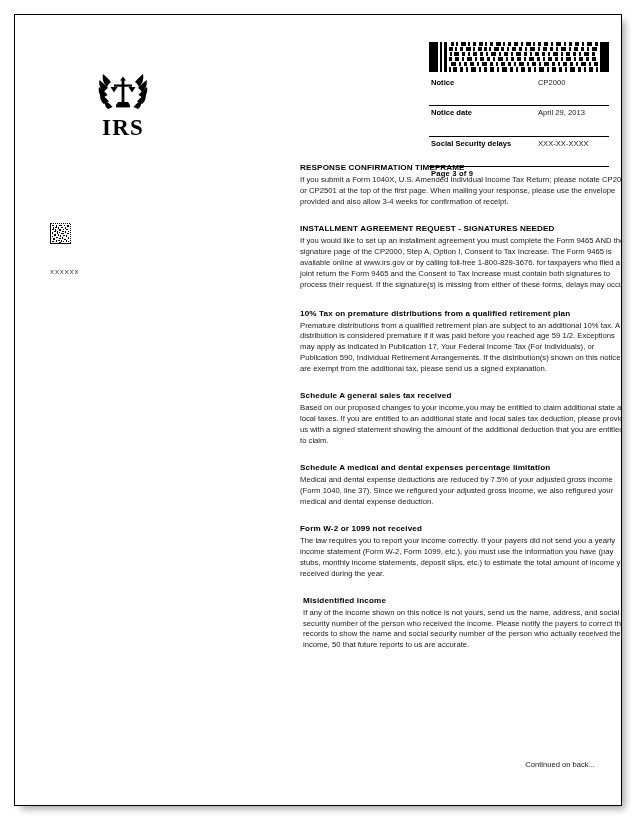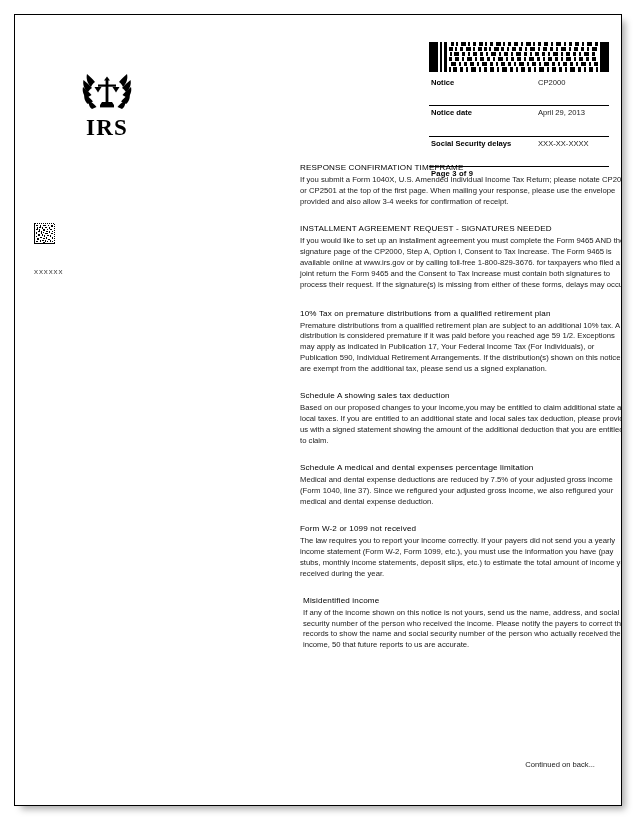--- a/index.html
+++ b/index.html
@@ -26,21 +26,21 @@
     background: #ffffff;
     border: 1.5px solid #000000;
     box-sizing: border-box;
     box-shadow: 5px 5px 7px -2px rgba(0,0,0,0.35);
     overflow: hidden;
   }
 
   
   #left-column {
     position: absolute;
-    left: 0;
+    left: 16px;
     top: 0;
     width: 258px;
     height: 100%;
   }
 
   #irs-logo {
     position: absolute;
     left: 54px;
     top: 56px;
     width: 76px;
@@ -131,21 +131,21 @@
   
   #body-sections {
     position: absolute;
     left: 27px;
     top: 148px;
     width: 330px;
   }
   .section { margin-bottom: 16px; }
   .section-heading {
     font-size: 8.1px;
-    font-weight: 400;
+    font-weight: 700;
     color: #000;
     letter-spacing: 0.15px;
     margin: 0 0 1.5px 0;
     line-height: 1.3;
   }
   .section-body {
     font-size: 7.7px;
     font-weight: 400;
     color: #1a1a1a;
     line-height: 1.42;
@@ -476,21 +476,21 @@
         <p class="section-heading">INSTALLMENT AGREEMENT REQUEST - SIGNATURES NEEDED</p>
         <p class="section-body">If you would like to set up an installment agreement you must complete the Form 9465 AND the signature page of the CP2000, Step A, Option I,  Consent to Tax Increase. The Form 9465 is available online  at www.irs.gov  or by calling  toll-free 1-800-829-3676. for taxpayers who filed  a joint return  the Form 9465 and the Consent to Tax Increase must contain both signatures to process their request. If the signature(s) is missing from either of these forms, delays may occur.</p>
       </div>
 
       <div class="section sp-lg">
         <p class="section-heading">10% Tax on premature distributions from a qualified retirement plan</p>
         <p class="section-body">Premature distributions from a qualified retirement plan are subject to an additional 10% tax.  A distribution is considered premature if it was paid before you reached age 59 1/2. Exceptions may apply as indicated in Publication 17, Your Federal Income Tax (For Individuals), or Publication 590, Individual Retirement Arrangements.  If the distribution(s) shown on this notice are exempt from the additional tax, please send us a signed explanation.</p>
       </div>
 
       <div class="section sp-lg">
-        <p class="section-heading">Schedule A showing sales tax deduction</p>
+        <p class="section-heading">Schedule A general sales tax received</p>
         <p class="section-body">Based on our proposed changes to your income,you may be entitled to claim additional  state and local taxes. If you are entitled to an additional state and local sales tax deduction, please provide us with a signed statement showing the amount of the additional  deduction that you are entitled to claim.</p>
       </div>
 
       <div class="section sp-lg">
         <p class="section-heading">Schedule A medical and dental expenses percentage limitation</p>
         <p class="section-body">Medical and dental expense deductions are reduced by 7.5% of your adjusted gross income (Form 1040, line 37). Since we refigured your adjusted gross income, we also refigured your medical and dental expense deduction.</p>
       </div>
 
       <div class="section sp-lg">
         <p class="section-heading">Form W-2 or  1099 not received</p>

